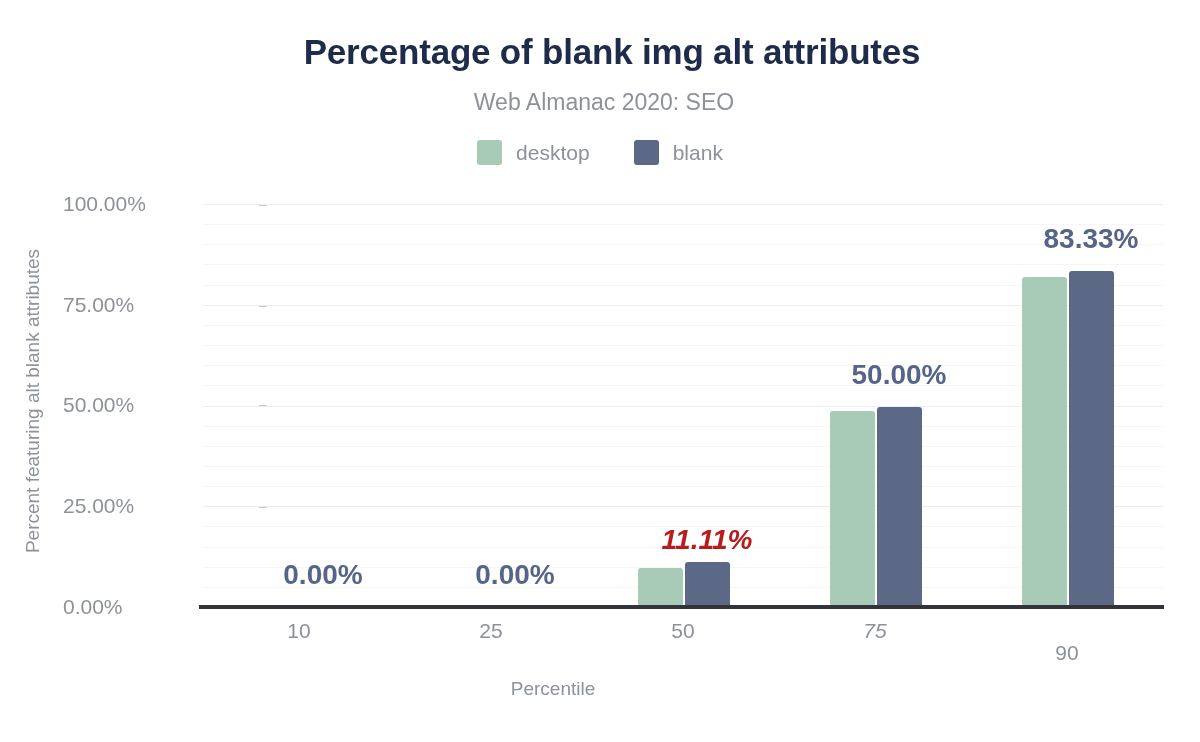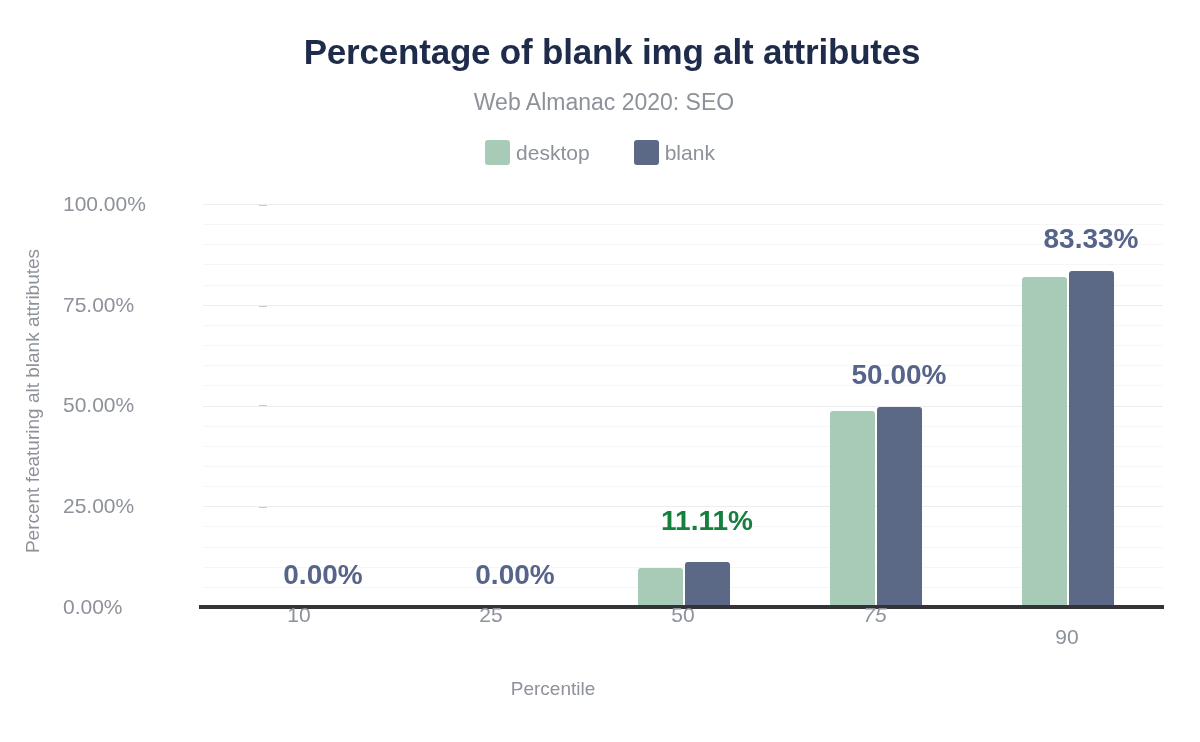--- a/index.html
+++ b/index.html
@@ -52,21 +52,21 @@
     top: 140px;
     left: 0;
     width: 1200px;
     display: flex;
     justify-content: center;
     align-items: center;
     gap: 44px;
   }
   .legend-item {
     display: flex;
-    gap: 6px;
+    gap: 14px;
   }
   .legend-swatch {
     width: 25px;
     height: 25px;
     border-radius: 3px;
     display: block;
   }
   .legend-label {
     font-size: 21px;
     color: #8d9199;
@@ -137,21 +137,21 @@
     position: absolute;
     left: 196px;
     width: 8px;
     height: 2px;
     background: #c9c9cd;
   }
 
   
   .x-tick-label {
     position: absolute;
-    top: 602px;
+    top: 618px;
     width: 120px;
     text-align: center;
     font-size: 21px;
     color: #8d9199;
     line-height: 25px;
   }
   .x-axis-title {
     position: absolute;
     top: 678px;
     left: 0;
@@ -246,21 +246,21 @@
         <div class="bar desktop" style="left: 435px; height: 39.494px; background: rgb(168, 203, 183);"></div>
         <div class="bar mobile" style="left: 482px; height: 44.7733px; background: rgb(91, 105, 135);"></div>
         <div class="bar desktop" style="left: 627px; height: 195.858px; background: rgb(168, 203, 183);"></div>
         <div class="bar mobile" style="left: 674px; height: 200.291px; background: rgb(91, 105, 135);"></div>
         <div class="bar desktop" style="left: 819px; height: 330.057px; background: rgb(168, 203, 183);"></div>
         <div class="bar mobile" style="left: 866px; height: 335.82px; background: rgb(91, 105, 135);"></div>
       </div>
     <div id="labels-layer" style="position:absolute;inset:0;">
         <div class="data-label" style="left: 10px; top: 355px; color: rgb(86, 100, 138);">0.00%</div>
         <div class="data-label" style="left: 202px; top: 355px; color: rgb(86, 100, 138);">0.00%</div>
-        <div class="data-label" style="left: 394px; top: 301px; color: #15803d;">11.11%</div>
+        <div class="data-label" style="left: 394px; top: 320px; color: #b91c1c; font-style: italic;">11.11%</div>
         <div class="data-label" style="left: 586px; top: 154.709px; color: rgb(86, 100, 138);">50.00%</div>
         <div class="data-label" style="left: 778px; top: 19.1801px; color: rgb(86, 100, 138);">83.33%</div>
       </div>
   </div>
 
   <div class="axis-baseline"></div>
 
   <div id="x-ticks">
       <div class="x-tick-label" style="left: 239px;">10</div>
       <div class="x-tick-label" style="left: 431px;">25</div>

